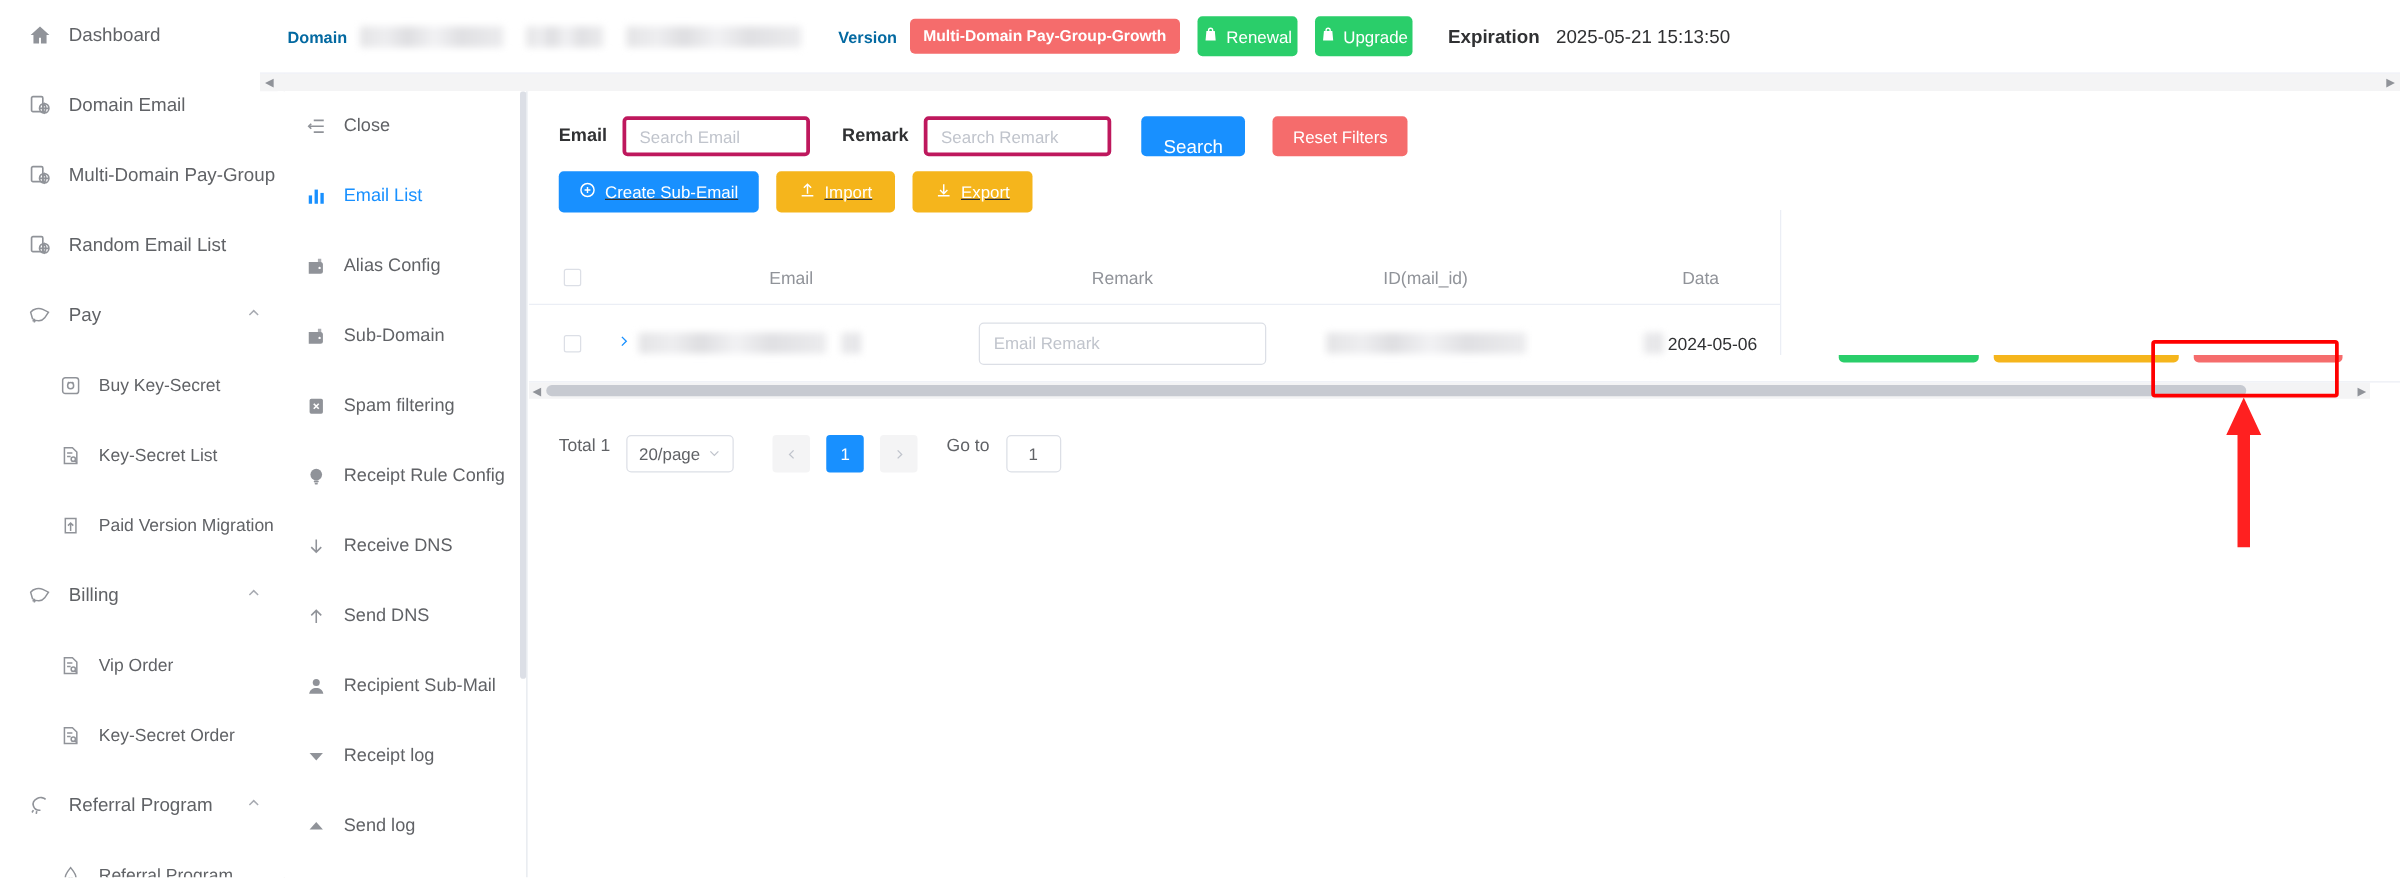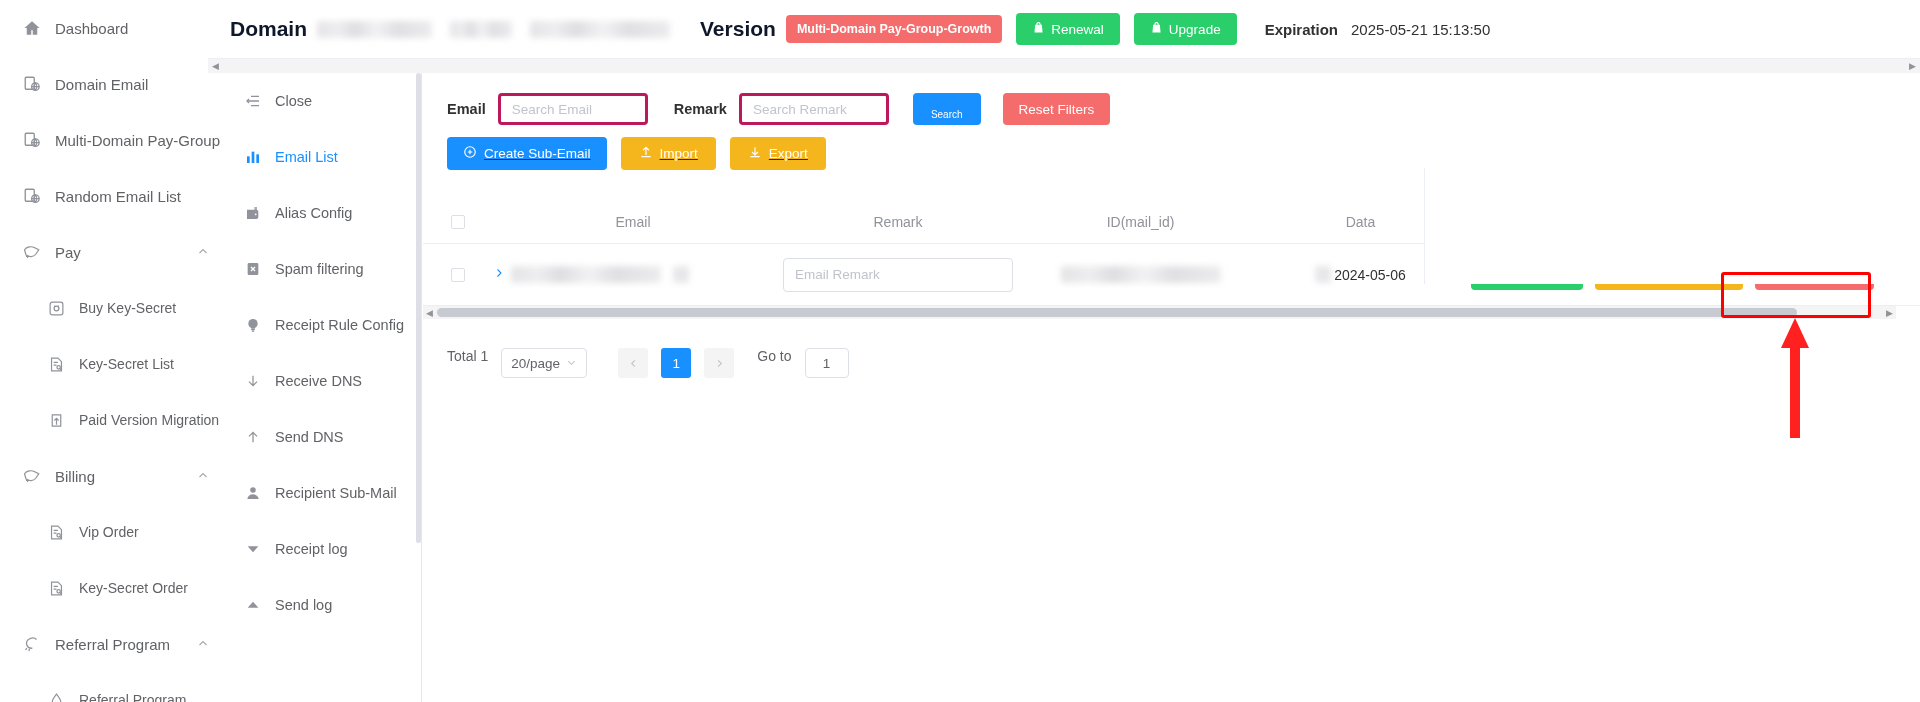--- a/index.html
+++ b/index.html
@@ -35,35 +35,35 @@
     position:absolute; right:18px; top:50%; transform:translateY(-50%);
     color:#a8abb2;
   }
 
   
   #top-header{
     position:absolute; left:208px; top:0; width:1712px; height:59px;
     background:#ffffff; border-bottom:1px solid #ebeef5;
     display:flex; align-items:center; padding-left:22px;
   }
-  .hdr-label{ font-size:21px; font-weight:bold; color:#0f172a; margin-right:10px;}
+  .hdr-label{ font-size:13px; font-weight:bold; color:#0369a1; margin-right:10px;}
   .blur-block{
     background:linear-gradient(90deg,#e4e4e6 0%,#eeeef0 18%,#dedee1 33%,#f2f2f4 52%,#e0e0e3 70%,#ececee 100%);
     filter:blur(3px);
     border-radius:2px;
     height:17px;
   }
   .hdr-blur-wrap{ display:flex; align-items:center; gap:18px; margin-right:30px; }
   .badge-version{
     background:#f56c6c; color:#fff; font-size:12.5px; font-weight:bold;
     padding:7px 11px; border-radius:4px; white-space:nowrap; cursor:pointer;
   }
   .btn-green{
     background:#2ace6a; color:#fff; border:none; border-radius:4px;
-    font-size:13.5px; padding:8px 16px; margin-left:14px; cursor:pointer;
+    font-size:13.5px; padding:8px 4px; margin-left:14px; cursor:pointer;
     display:inline-flex; align-items:center; gap:6px; font-family:"Liberation Sans", sans-serif;
   }
   .exp-label{ font-size:15px; font-weight:bold; color:#303133; margin-left:28px; }
   .exp-value{ font-size:15px; color:#303133; margin-left:13px; }
 
   
   #hdr-scroll{
     position:absolute; left:208px; top:59px; width:1712px; height:14px;
     background:#f4f4f5; display:flex; align-items:center;
   }
@@ -104,21 +104,21 @@
   }
   .f-label{ font-size:14.5px; font-weight:bold; color:#303133; margin-right:12px; }
   .f-input{
     width:150px; height:32px; border:3px solid #be185d; border-radius:4px;
     padding:0 11px; font-size:13.5px; color:#606266; outline:none;
     font-family:"Liberation Sans", sans-serif; background:#fff;
   }
   .f-input::placeholder{ color:#c0c4cc; }
   .btn-blue{
     background:#1890ff; color:#fff; border:none; border-radius:4px;
-    font-size:10px; padding:16px 18px; height:20px; cursor:pointer;
+    font-size:15px; padding:16px 18px; height:20px; cursor:pointer;
     font-family:"Liberation Sans", sans-serif;
   }
   .btn-red{
     background:#f56c6c; color:#fff; border:none; border-radius:4px;
     font-size:13.5px; padding:0 16px; height:32px; cursor:pointer;
     font-family:"Liberation Sans", sans-serif;
   }
 
   .action-row{ display:flex; align-items:center; padding-left:24px; margin-top:8px; gap:14px;text-decoration:underline; }
   .btn-primary-blue{
@@ -459,20 +459,30 @@
     <span class="s-ico">
       <svg width="16" height="16" viewBox="0 0 24 24" fill="currentColor">
           <path d="M3 7h14a3 3 0 0 1 3 3v8a3 3 0 0 1-3 3H3z"></path>
           <path d="M14 3h4v5h-4z" opacity=".75"></path>
           <circle cx="16" cy="14" r="1.4" fill="#fff"></circle>
         </svg>
     </span>
     <span>Alias Config</span>
   </div>
 
+  <div class="s-item">
+    <span class="s-ico">
+      <svg width="16" height="16" viewBox="0 0 24 24" fill="currentColor">
+          <path d="M3 7h14a3 3 0 0 1 3 3v8a3 3 0 0 1-3 3H3z"></path>
+          <path d="M14 3h4v5h-4z" opacity=".75"></path>
+          <circle cx="16" cy="14" r="1.4" fill="#fff"></circle>
+        </svg>
+    </span>
+    <span>Sub-Domain</span>
+  </div>
 
   <div class="s-item">
     <span class="s-ico">
       <svg width="16" height="16" viewBox="0 0 24 24" fill="currentColor">
           <rect x="4" y="3" width="16" height="18" rx="2"></rect>
           <path d="M9 9l6 6M15 9l-6 6" stroke="#fff" stroke-width="2"></path>
         </svg>
     </span>
     <span>Spam filtering</span>
   </div>

